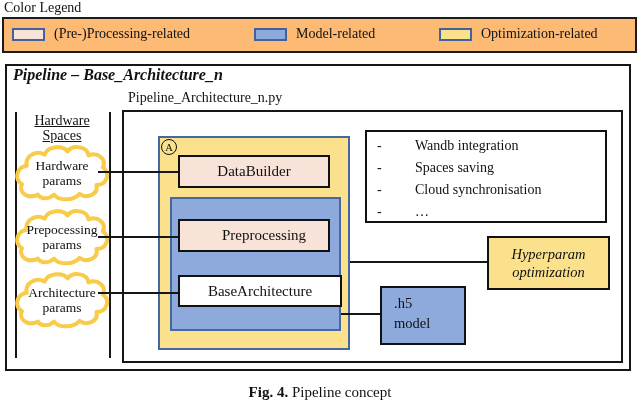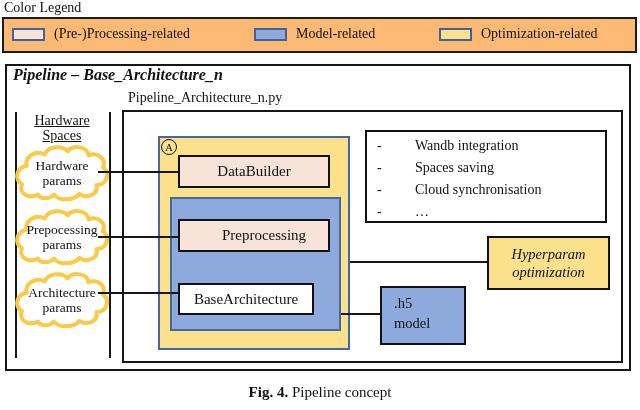--- a/index.html
+++ b/index.html
@@ -113,21 +113,21 @@
 
   <div class="line" style="left:350px;top:261px;width:137px;height:2px;"></div>
   <div class="line" style="left:341px;top:313px;width:40px;height:2px;"></div>
 
   <div class="block pink" style="left:178px;top:155px;width:152px;height:33px;">
     <span>DataBuilder</span>
   </div>
   <div class="block pink" style="left:178px;top:219px;width:152px;height:33px;padding-left:20px;">
     <span>Preprocessing</span>
   </div>
-  <div class="block white" style="left:178px;top:275px;width:136px;height:32px;margin-top:8px;">
+  <div class="block white" style="left:178px;top:275px;width:164px;height:32px;">
     <span>BaseArchitecture</span>
   </div>
   <div class="abs circle-a">
     <span>A</span>
   </div>
 
   <div class="abs features-box">
     <div class="feature-row">
       <span class="feature-dash">-</span>
       <span>Wandb integration</span>

